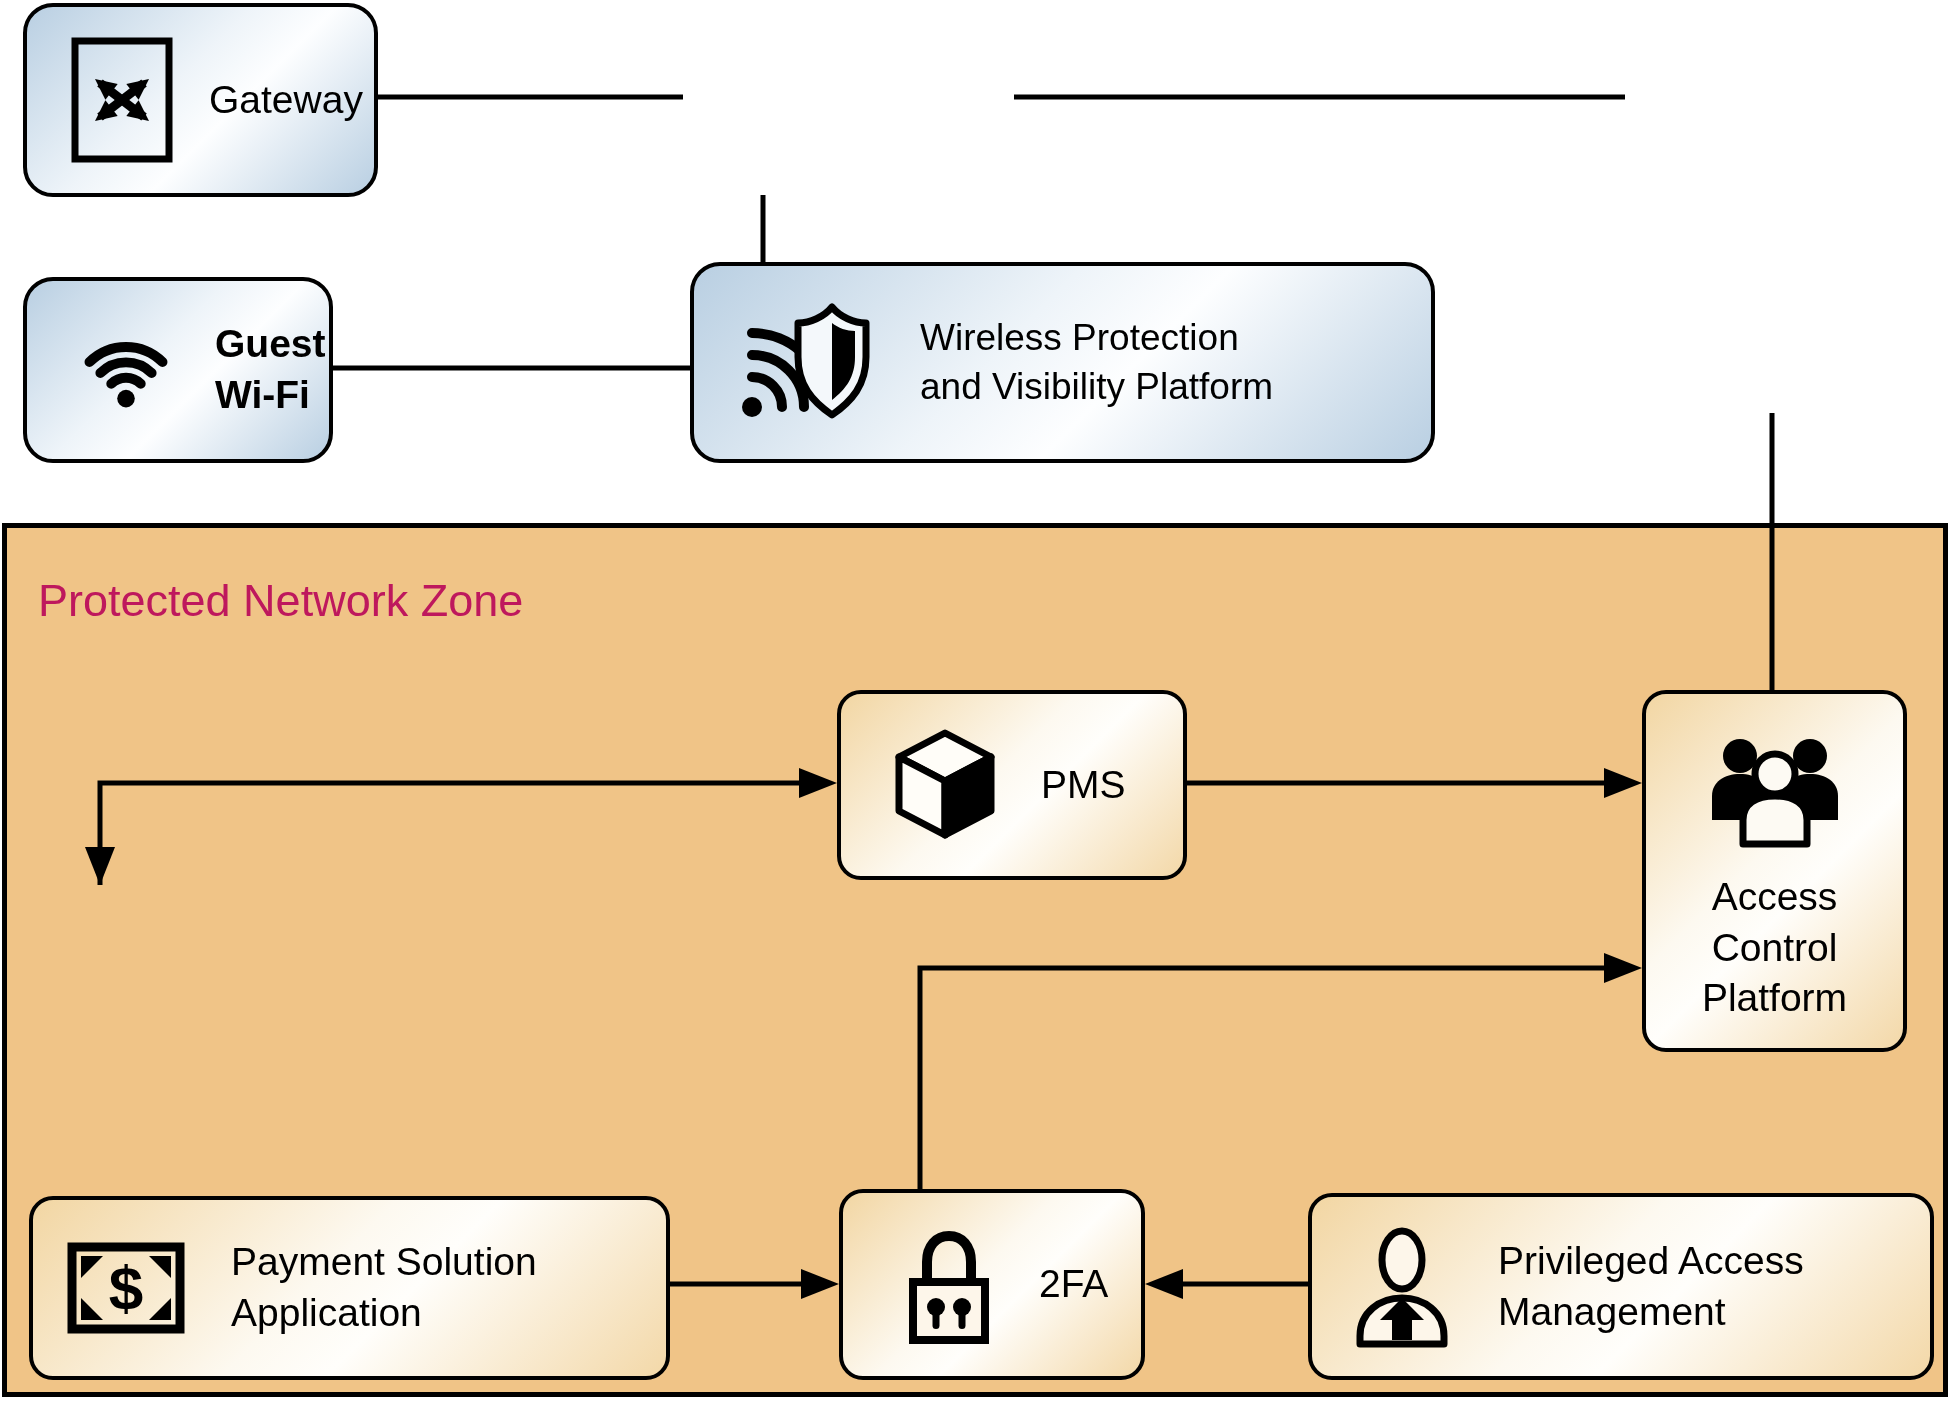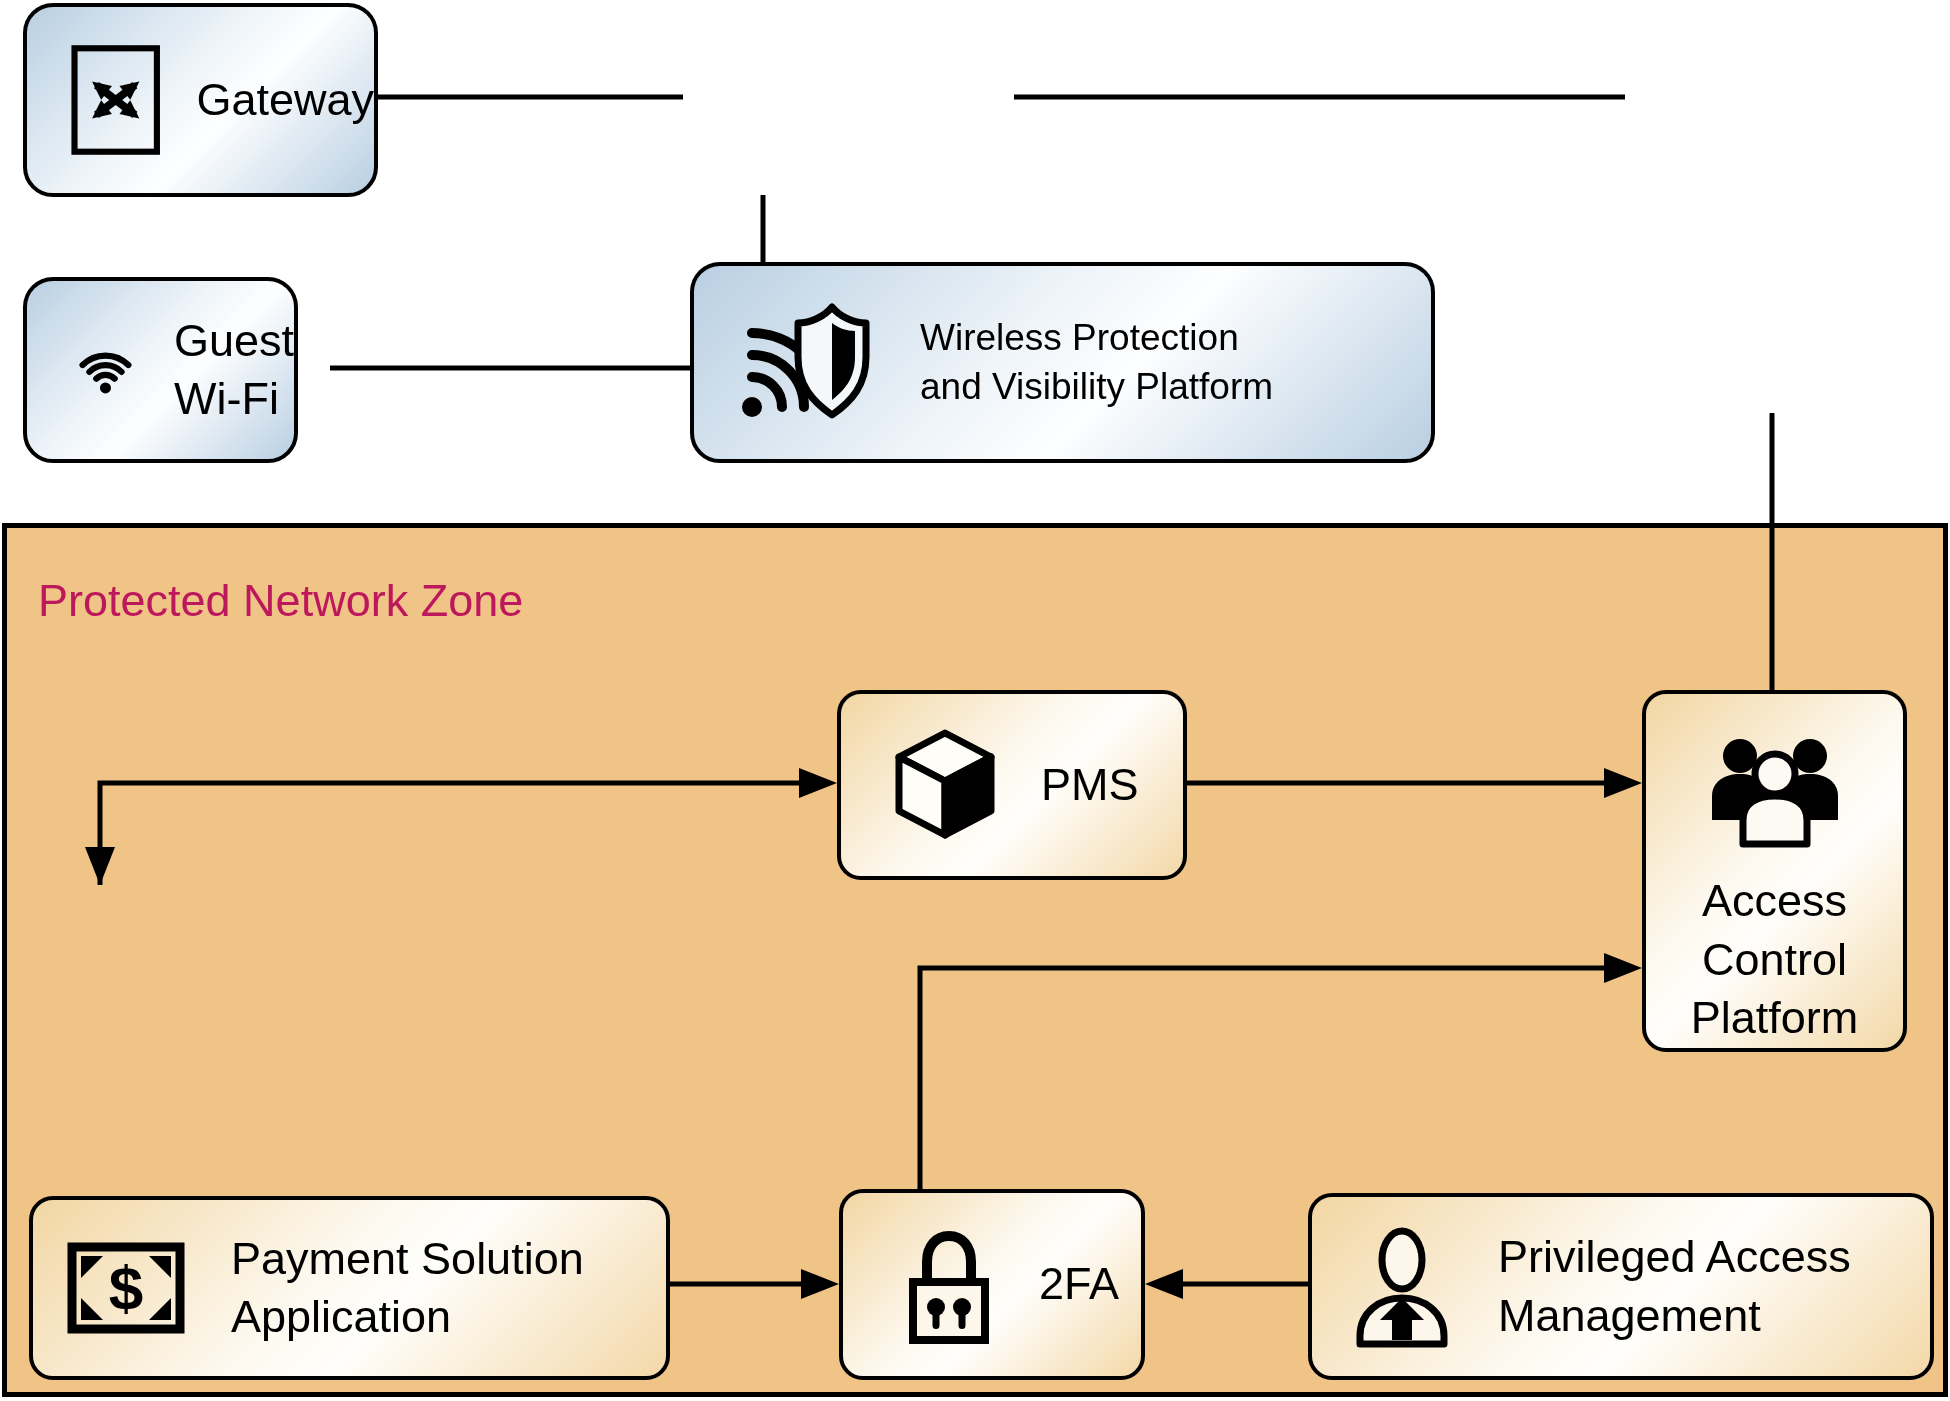--- a/index.html
+++ b/index.html
@@ -6,27 +6,27 @@
   .canvas{position:relative;width:1950px;height:1401px;background:#ffffff;overflow:hidden;
           font-family:"Liberation Sans", sans-serif;color:#000;}
   .zone{position:absolute;left:2px;top:523px;width:1946px;height:874px;box-sizing:border-box;
         background:#f0c487;border:5px solid #000;z-index:1;}
   .zone-label{position:absolute;left:38px;top:575px;font-size:45px;color:#be185d;z-index:3;}
   .connectors{position:absolute;left:0;top:0;z-index:2;pointer-events:none;}
   .node{position:absolute;box-sizing:border-box;border:4px solid #000;display:flex;align-items:center;z-index:3;}
   .blue{border-radius:30px;background:linear-gradient(135deg,#b9cfe2 0%,#eef4f9 42%,#fdfeff 58%,#b9cfe2 100%);}
   .cream{border-radius:24px;background:linear-gradient(135deg,#f2d6a3 0%,#fdf9f0 45%,#fffefb 58%,#f3d8a8 100%);}
   .col{flex-direction:column;justify-content:flex-start;text-align:center;}
-  .label{font-size:45px;line-height:1.3;white-space:pre-line;}
+  .label{font-size:39px;line-height:1.3;white-space:pre-line;}
   svg{display:block;}
   
   #gateway{left:23px;top:3px;width:355px;height:194px;padding-left:44px;gap:36px;}
   #firewall{left:680px;top:3px;width:337px;height:194px;padding-left:30px;gap:40px;}
   #npd{left:1622px;top:3px;width:300px;height:412px;padding-top:30px;}
-  #guestwifi{left:23px;top:277px;width:275px;height:186px;padding-left:44px;gap:34px;}
+  #guestwifi{left:23px;top:277px;width:310px;height:186px;padding-left:44px;gap:34px;font-weight:bold;}
   #wireless{left:690px;top:262px;width:745px;height:201px;padding-left:38px;gap:38px;}
   #pms{left:837px;top:690px;width:350px;height:190px;padding-left:52px;gap:44px;}
   #acp{left:1642px;top:690px;width:265px;height:362px;padding-top:34px;}
   #pacs{left:25px;top:885px;width:460px;height:197px;padding-left:32px;gap:36px;}
   #payment{left:29px;top:1196px;width:641px;height:184px;padding-left:34px;gap:46px;}
   #tfa{left:839px;top:1189px;width:306px;height:191px;padding-left:56px;gap:40px;}
   #pam{left:1308px;top:1193px;width:626px;height:187px;padding-left:38px;gap:44px;}
   #npd .label{margin-top:20px;}
   #acp .label{margin-top:24px;}
 </style>

